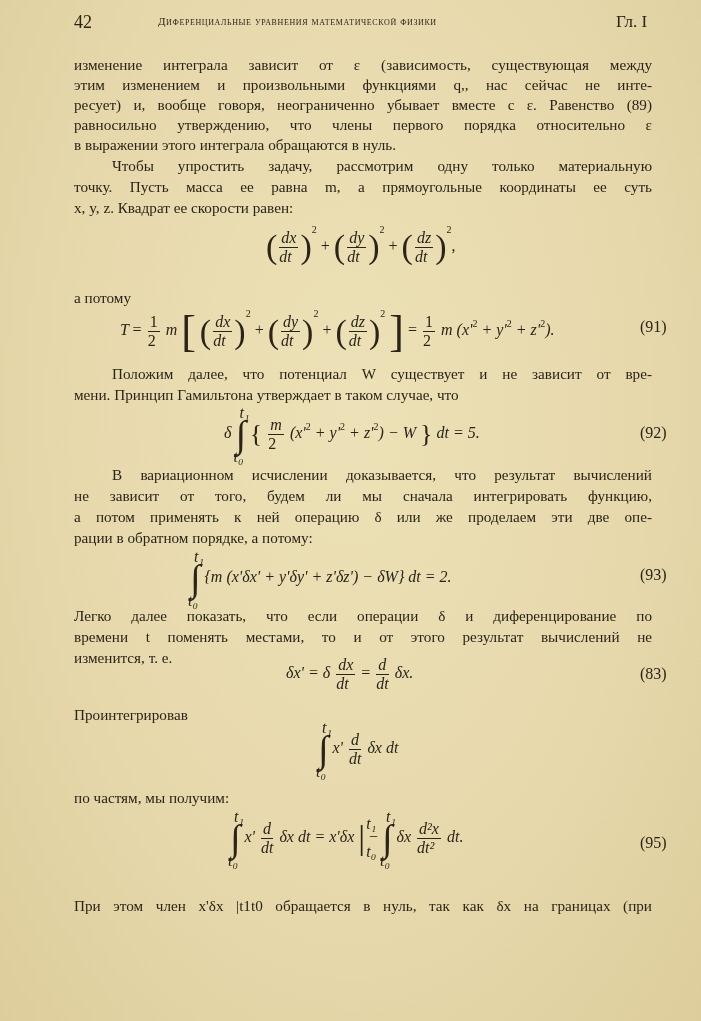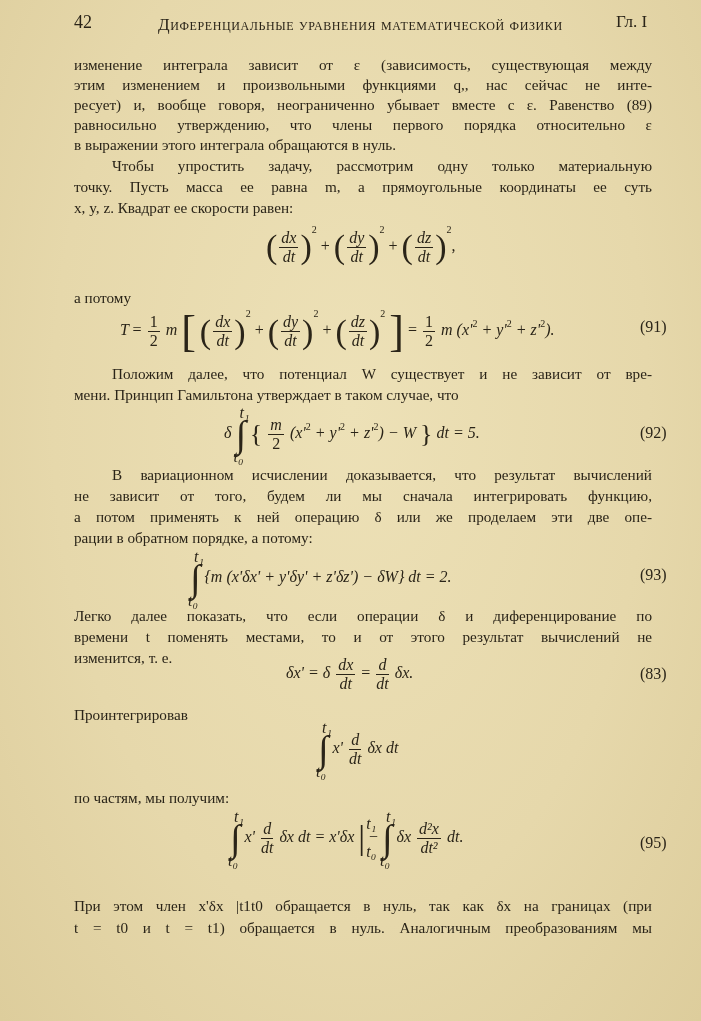--- a/index.html
+++ b/index.html
@@ -7,28 +7,28 @@
       width: 701px; height: 1021px; overflow: hidden;
       background: #e9dcb0;
       background: radial-gradient(ellipse at 50% 40%, #ede1b7 0%, #e6d8ab 60%, #ddcd9c 100%);
       font-family: "Liberation Serif", "DejaVu Serif", serif;
       color: #2a2418;
       position: relative;
     }
     .page { position: absolute; left: 0; top: 0; width: 701px; height: 868px; }
     .abs { position: absolute; white-space: nowrap; }
     .header-num { left: 74px; top: 12px; font-size: 18px; }
-    .header-title { left: 158px; top: 15px; font-size: 17px; letter-spacing: 0.6px; font-variant: small-caps; }
+    .header-title { left: 158px; top: 15px; font-size: 11px; letter-spacing: 0.6px; font-variant: small-caps; }
     .header-ch { left: 616px; top: 12px; font-size: 17px; }
     .line { position: absolute; left: 74px; width: 578px; font-size: 15.2px; line-height: 20px; text-align: justify; text-align-last: justify; white-space: nowrap; }
     .line.last { text-align-last: left; }
     .line.indent { left: 112px; width: 540px; }
     .eq { position: absolute; font-family: "Liberation Serif", "DejaVu Serif", serif; font-style: italic; font-size: 16px; white-space: nowrap; }
     .eqnum { position: absolute; left: 608px; font-size: 16px; font-style: normal; margin-left: 32px; }
-    .frac { display: inline-block; vertical-align: middle; text-align: center; margin: 0 2px; }
+    .frac { display: inline-block; vertical-align: middle; margin: 0 2px; }
     .frac .n { display: block; border-bottom: 1px solid #2a2418; padding: 0 2px; line-height: 18px; }
     .frac .d { display: block; line-height: 18px; }
     .paren { font-size: 34px; font-style: normal; vertical-align: middle; font-weight: 300; }
     .brk { font-size: 44px; font-style: normal; vertical-align: middle; font-weight: 300; }
     .sup { font-size: 10px; vertical-align: 18px; font-style: normal; }
     .sup2 { font-size: 10px; vertical-align: 8px; font-style: normal; }
     .integral { font-size: 38px; font-style: normal; vertical-align: middle; display: inline-block; position: relative; }
     .lim { position: absolute; font-size: 16px; font-style: italic; }
     .up { font-style: normal; }
   </style>
@@ -135,15 +135,14 @@
     <span class="integral" style="font-size:34px">|<span class="lim" style="top:-4px;left:8px">t₁</span><span class="lim" style="bottom:-4px;left:8px">t₀</span></span>
     <span class="up">−</span>
     <span class="integral">∫<span class="lim" style="top:-8px;left:4px">t₁</span><span class="lim" style="bottom:-10px;left:-2px">t₀</span></span>
     <span>δx</span>
     <span class="frac"><span class="n">d²x</span><span class="d">dt²</span></span>
     <span>dt.</span>
   </div>
   <div class="eqnum" style="top:834px">(95)</div>
 
   <div class="line" style="top:896px">При этом член x'δx |t1t0 обращается в нуль, так как δx на границах (при</div>
-  <div class="line" style="top:918px">t = t0 и t = t1) обращается в нуль. Аналогичным преобразованиям мы</div>
 
 </div>
 
 </body></html>

